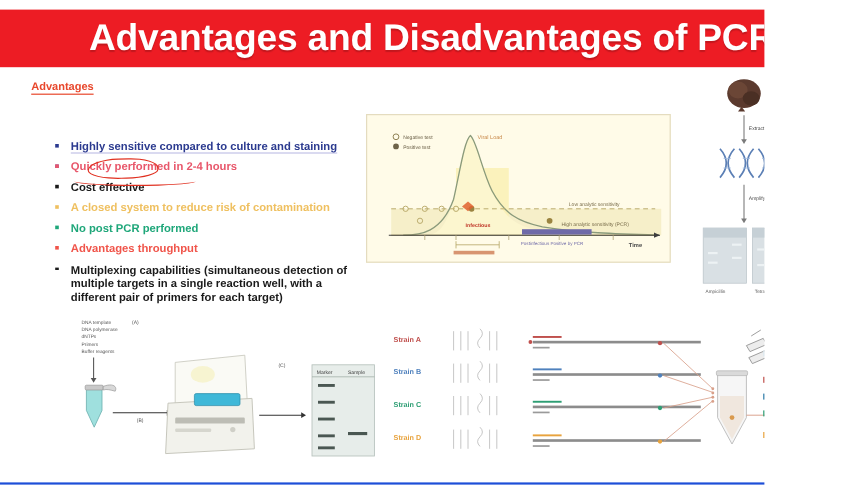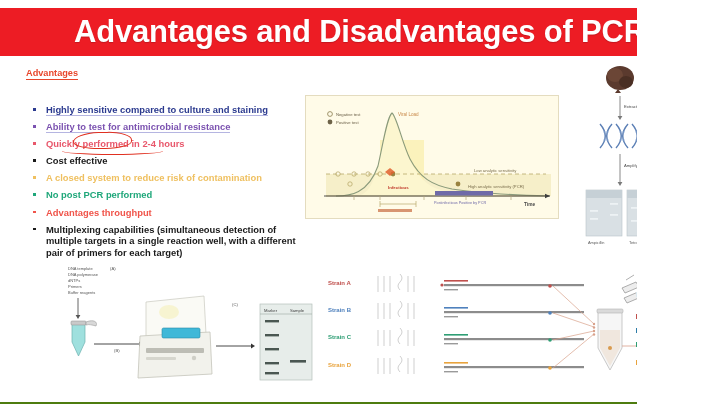--- a/index.html
+++ b/index.html
@@ -9,21 +9,21 @@
   }
   body {
     font-family: "Liberation Sans", sans-serif;
   }
   #slide {
     position: relative;
     width: 637px;
     height: 404px;
     background: #ffffff;
     overflow: hidden;
-    border-bottom: 2px solid #4d7c0f;
+    border-bottom: 2px solid #1d4ed8;
     box-sizing: border-box;
   }
 
   
   #title-banner {
     position: absolute;
     left: 0; top: 8px;
     width: 720px; height: 48px;
     background: #ED1C24;
     display: flex;
@@ -49,21 +49,21 @@
     font-size: 9.2px;
     font-weight: bold;
     color: #E8472C;
     border-bottom: 1px solid #E8472C;
     display: inline-block;
     line-height: 11px;
     margin-bottom: 21px;
   }
   ul.bullets {
     list-style: none;
-    margin: 3px;
+    margin: 16px;
     padding: 0;
   }
   ul.bullets > li {
     position: relative;
     padding-left: 17px;
     margin-bottom: 5.5px;
     font-size: 9.4px;
     font-weight: bold;
     line-height: 11.6px;
   }
@@ -136,21 +136,20 @@
   <div id="content-block">
     <div class="heading-advantages">Advantages</div>
 
     <ul class="bullets">
       <li style="color:#2B3A8F">
         <span class="dot"></span>
         <span class="u-line">Highly sensitive compared to culture and staining</span>
       </li>
       <li style="color:#7B52B0">
         <span class="dot"></span>
-        <span class="u-line">Ability to test for antimicrobial resistance</span>
       </li>
       <li style="color:#E8576B">
         <span class="dot"></span>
         <span>Quickly performed in 2-4 hours</span>
       </li>
       <li style="color:#1A1A1A">
         <span class="dot"></span>
         <span>Cost effective</span>
       </li>
       <li style="color:#EFC060">

